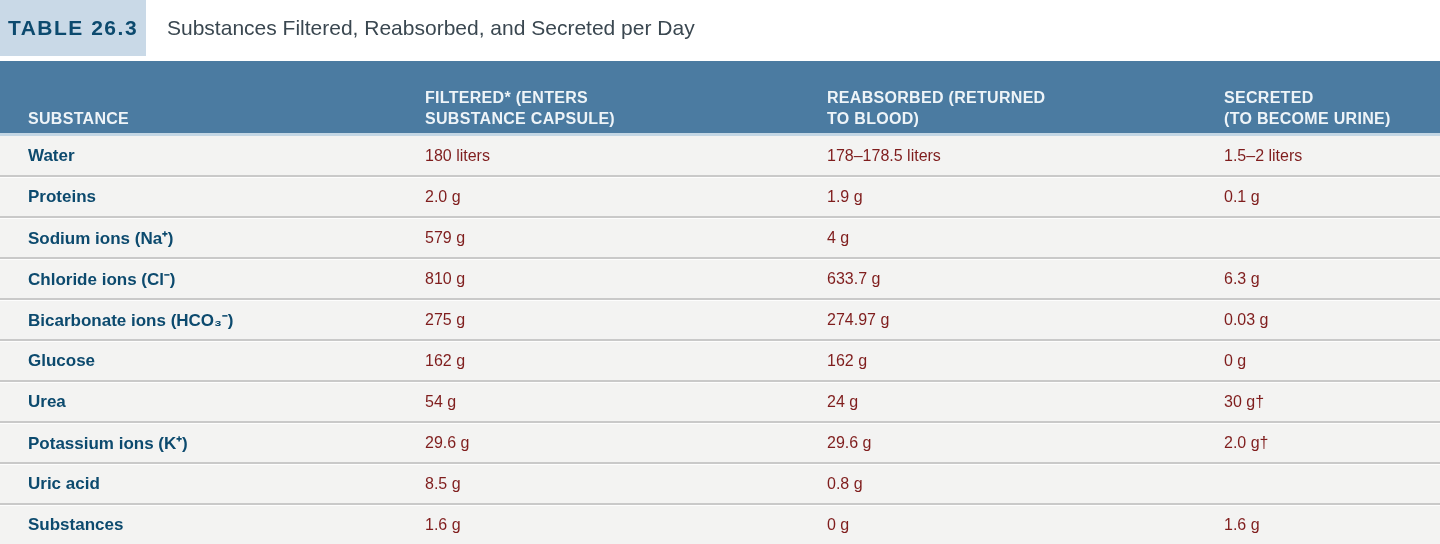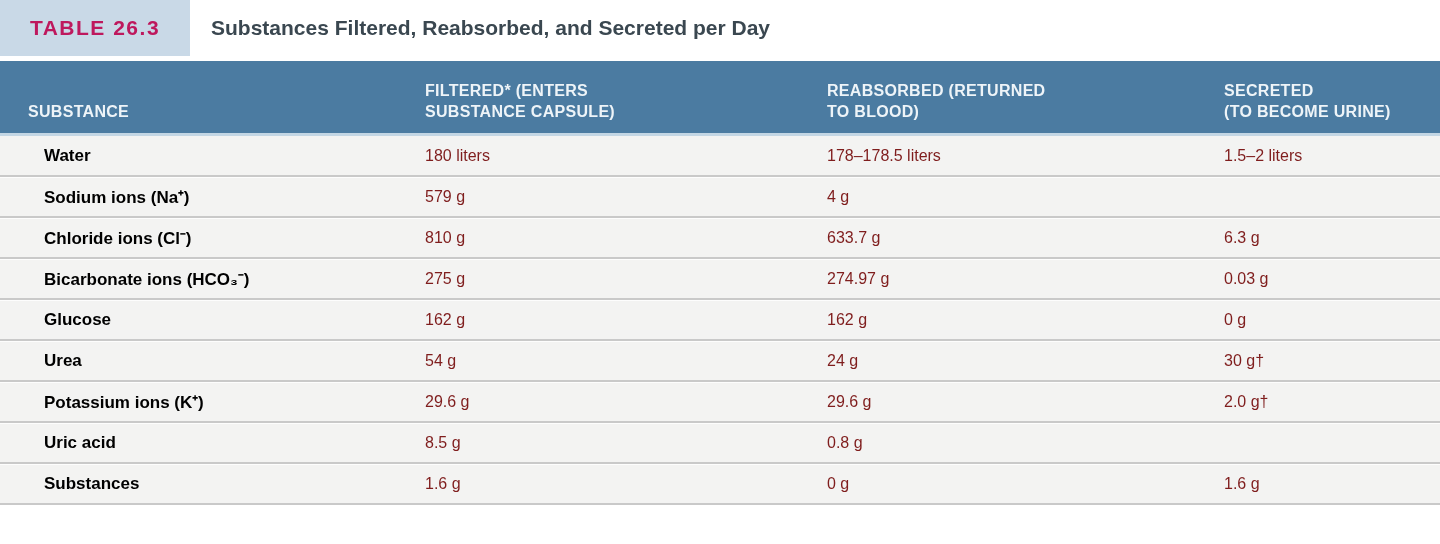--- a/index.html
+++ b/index.html
@@ -15,56 +15,56 @@
     background: #ffffff;
     overflow: hidden;
   }
   
   .titlebar {
     display: flex;
     height: 56px;
     background: #ffffff;
   }
   .label-box {
-    width: 190px;
+    width: 146px;
     background: #c9d9e7;
     display: flex;
     align-items: center;
     justify-content: center;
-    color: #be185d;
+    color: #0c4a6e;
     font-weight: bold;
     font-size: 21px;
     letter-spacing: 1.5px;
   }
   .table-title {
     display: flex;
     align-items: center;
     margin-left: 21px;
     color: #3a4750;
-    font-weight: bold;
+    font-weight: normal;
     font-size: 21px;
   }
   .gap { height: 5px; background: #ffffff; }
 
   
   .thead {
     height: 72px;
     background: #4b7ba1;
     display: grid;
     grid-template-columns: 425px 402px 397px 1fr;
     color: #eef4f8;
     font-weight: bold;
     font-size: 16px;
     letter-spacing: 0.3px;
   }
   .hcell {
     display: flex;
     flex-direction: column;
     justify-content: flex-end;
-    padding-bottom: 11px;
+    padding-bottom: 4px;
     line-height: 21px;
   }
   .hcell.first { padding-left: 28px; }
 
   
   .tbody {
     border-top: 3px solid #c3d6e4;
     border-bottom: 2px solid #c9c9c9;
   }
   .trow {
@@ -72,24 +72,24 @@
     display: grid;
     grid-template-columns: 425px 402px 397px 1fr;
     align-items: center;
     background: #f3f3f2;
   }
   .trow + .trow {
     border-top: 2px solid #c9c9c9;
     box-shadow: inset 0 1px 0 #fdfdfd;
   }
   .cell-substance {
-    padding-left: 44px;
+    padding-left: 28px;
     font-weight: bold;
     font-size: 17px;
-    color: #000000;
+    color: #0c4a6e;
   }
   .cell-value {
     font-size: 16px;
     color: #7f1d1d;
   }
 </style>
 </head>
 <body>
 
 <div class="page">
@@ -125,20 +125,26 @@
   </div>
 
   <div class="tbody">
     <div class="trow">
       <div class="cell-substance">Water</div>
       <div class="cell-value">180 liters</div>
       <div class="cell-value">178–178.5 liters</div>
       <div class="cell-value">1.5–2 liters</div>
     </div>
 
+    <div class="trow">
+      <div class="cell-substance">Proteins</div>
+      <div class="cell-value">2.0 g</div>
+      <div class="cell-value">1.9 g</div>
+      <div class="cell-value">0.1 g</div>
+    </div>
 
     <div class="trow">
       <div class="cell-substance">Sodium ions (Na⁺)</div>
       <div class="cell-value">579 g</div>
       <div class="cell-value">4 g</div>
     </div>
 
     <div class="trow">
       <div class="cell-substance">Chloride ions (Cl⁻)</div>
       <div class="cell-value">810 g</div>

